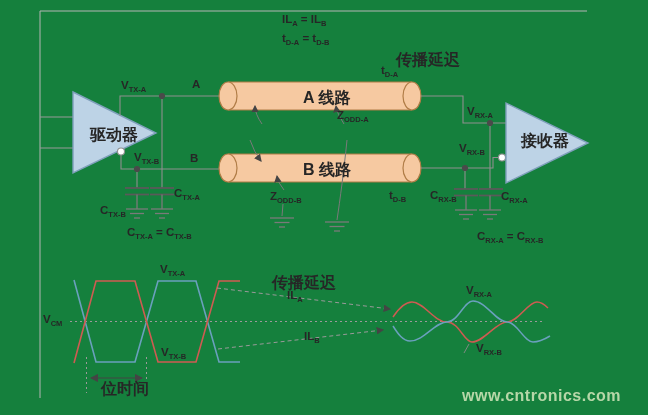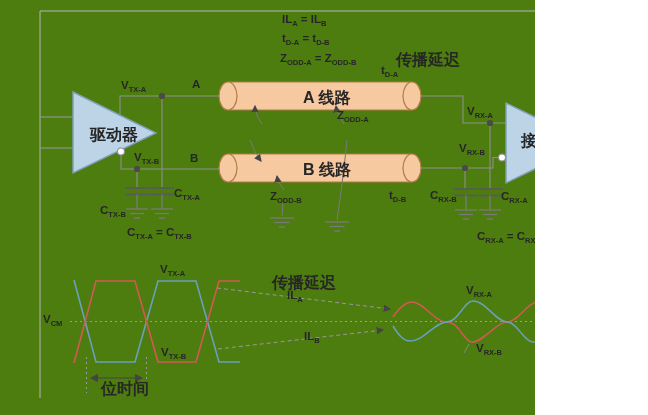--- a/index.html
+++ b/index.html
@@ -1,16 +1,16 @@
 <!DOCTYPE html>
 <html style="--driver-fill: #bdd3e6; --driver-stroke: #7f9fbb; --line-fill: #f6c9a1; --line-stroke: #b07c46; --wire: #8f8f8f; --waveform-red: #cf5b52; --waveform-blue: #6aa0bd; --watermark: #b7d7a8; --text: #262626;"><head>
 <meta charset="utf-8">
 <style>
   html,body{margin:0;padding:0;background:#fff;}
-  .stage{position:relative;width:535px;height:415px;background:#4d7c0f;
+  .stage{position:relative;width:648px;height:415px;background:#15803d;
          font-family:"Liberation Sans",sans-serif;overflow:hidden;text-align:right;}
   .stage svg{position:absolute;left:0;top:0;}
   .lbl{position:absolute;font-size:11.5px;font-weight:700;color:#262626;
        white-space:nowrap;line-height:1.1;}
   .lbl sub{font-size:7.5px;font-weight:700;}
   .zh{font-size:16px;font-weight:700;}
   .watermark{position:absolute;font-size:16px;font-weight:700;letter-spacing:.5px;
        color:var(--watermark,#b7d7a8);white-space:nowrap;}
 </style>
 </head>
@@ -144,21 +144,20 @@
 
   <path fill="none" style="stroke:var(--waveform-red)" stroke-width="1.5" d="M393,317 C399,308 405,302 412,302 C424,302 434,322 447,322 C459,322 464,342 472,342
         C484,342 496,322 507,322 C518,322 528,302 537,302 C542,302 545,305 548,308"></path>
   <path fill="none" style="stroke:var(--waveform-blue)" stroke-width="1.5" d="M393,326 C398,334 403,341 410,341 C424,341 435,322 447,322 C458,322 464,301 473,301
         C486,301 496,322 507,322 C517,322 524,342 533,342 C540,342 545,339 550,336"></path>
   <line x1="469" y1="344" x2="464" y2="353" stroke="#8a8a8a" stroke-width="0.9"></line>
 </svg>
 
 <div class="lbl" style="left:282px;top:13px">IL<sub>A</sub> = IL<sub>B</sub></div>
 <div class="lbl" style="left:282px;top:32px">t<sub>D-A</sub> = t<sub>D-B</sub></div>
-<div class="lbl" style="left:280px;top:52px">Z<sub>ODD-A</sub> = Z<sub>ODD-B</sub></div>
 <div class="lbl zh" style="left:396px;top:51px">传播延迟</div>
 <div class="lbl" style="left:381px;top:64px">t<sub>D-A</sub></div>
 <div class="lbl" style="left:389px;top:189px">t<sub>D-B</sub></div>
 
 <div class="lbl" style="left:121px;top:79px">V<sub>TX-A</sub></div>
 <div class="lbl" style="left:192px;top:78px">A</div>
 <div class="lbl" style="left:134px;top:151px">V<sub>TX-B</sub></div>
 <div class="lbl" style="left:190px;top:152px">B</div>
 <div class="lbl zh" style="left:90px;top:126px">驱动器</div>
 
@@ -184,14 +183,15 @@
 <div class="lbl" style="left:161px;top:346px">V<sub>TX-B</sub></div>
 <div class="lbl zh" style="left:101px;top:380px">位时间</div>
 
 <div class="lbl zh" style="left:272px;top:274px">传播延迟</div>
 <div class="lbl" style="left:287px;top:289px">IL<sub>A</sub></div>
 <div class="lbl" style="left:304px;top:330px">IL<sub>B</sub></div>
 
 <div class="lbl" style="left:466px;top:284px">V<sub>RX-A</sub></div>
 <div class="lbl" style="left:476px;top:342px">V<sub>RX-B</sub></div>
 
+<div class="watermark" style="left:462px;top:387px">www.cntronics.com</div>
 
 </div>
 
 </body></html>

